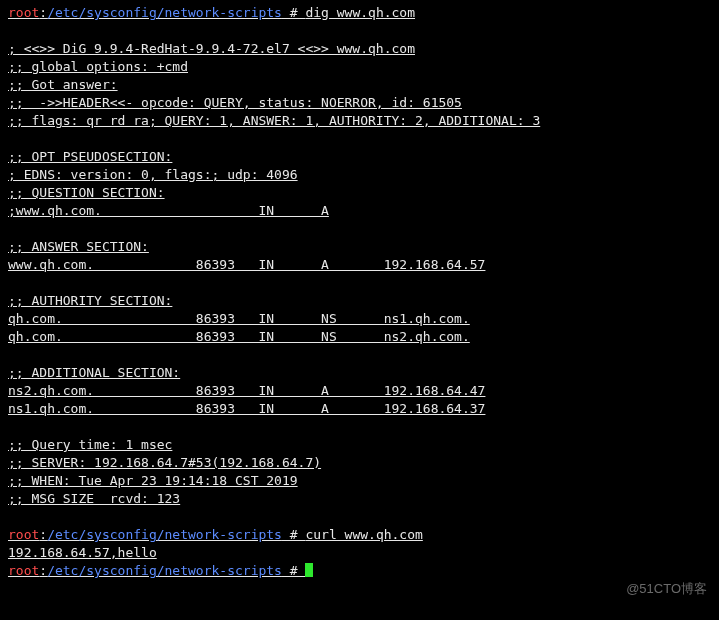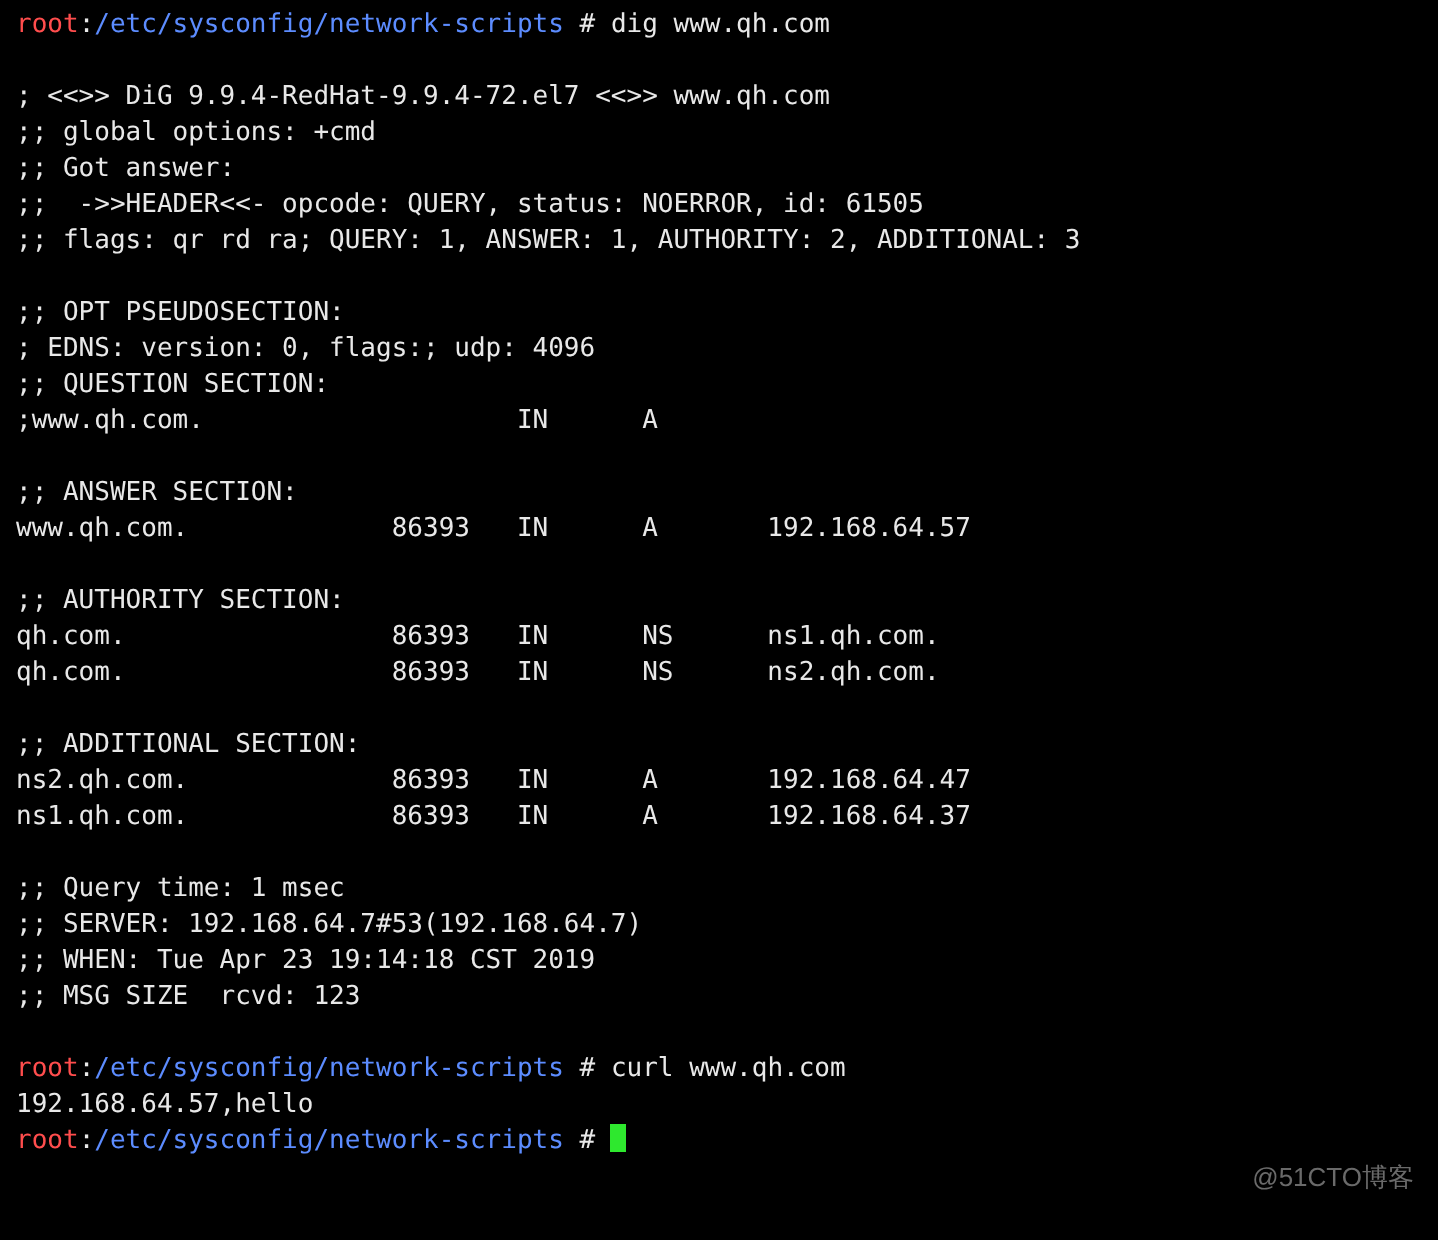--- a/index.html
+++ b/index.html
@@ -11,20 +11,21 @@
     overflow: hidden;
   }
   pre.term {
     margin: 0;
     padding: 4px 8px;
     font-family: "DejaVu Sans Mono", "Liberation Mono", Consolas, monospace;
     font-size: 13px;
     line-height: 18px;
     color: #e8e8e8;
     white-space: pre;
+    text-decoration: underline;
   }
   .red { color: #ff4d4d; }
   .blue { color: #5c8cff; }
   .cursor {
     display: inline-block;
     width: 8px;
     height: 14px;
     background: #2ee82e;
     vertical-align: -2px;
   }

